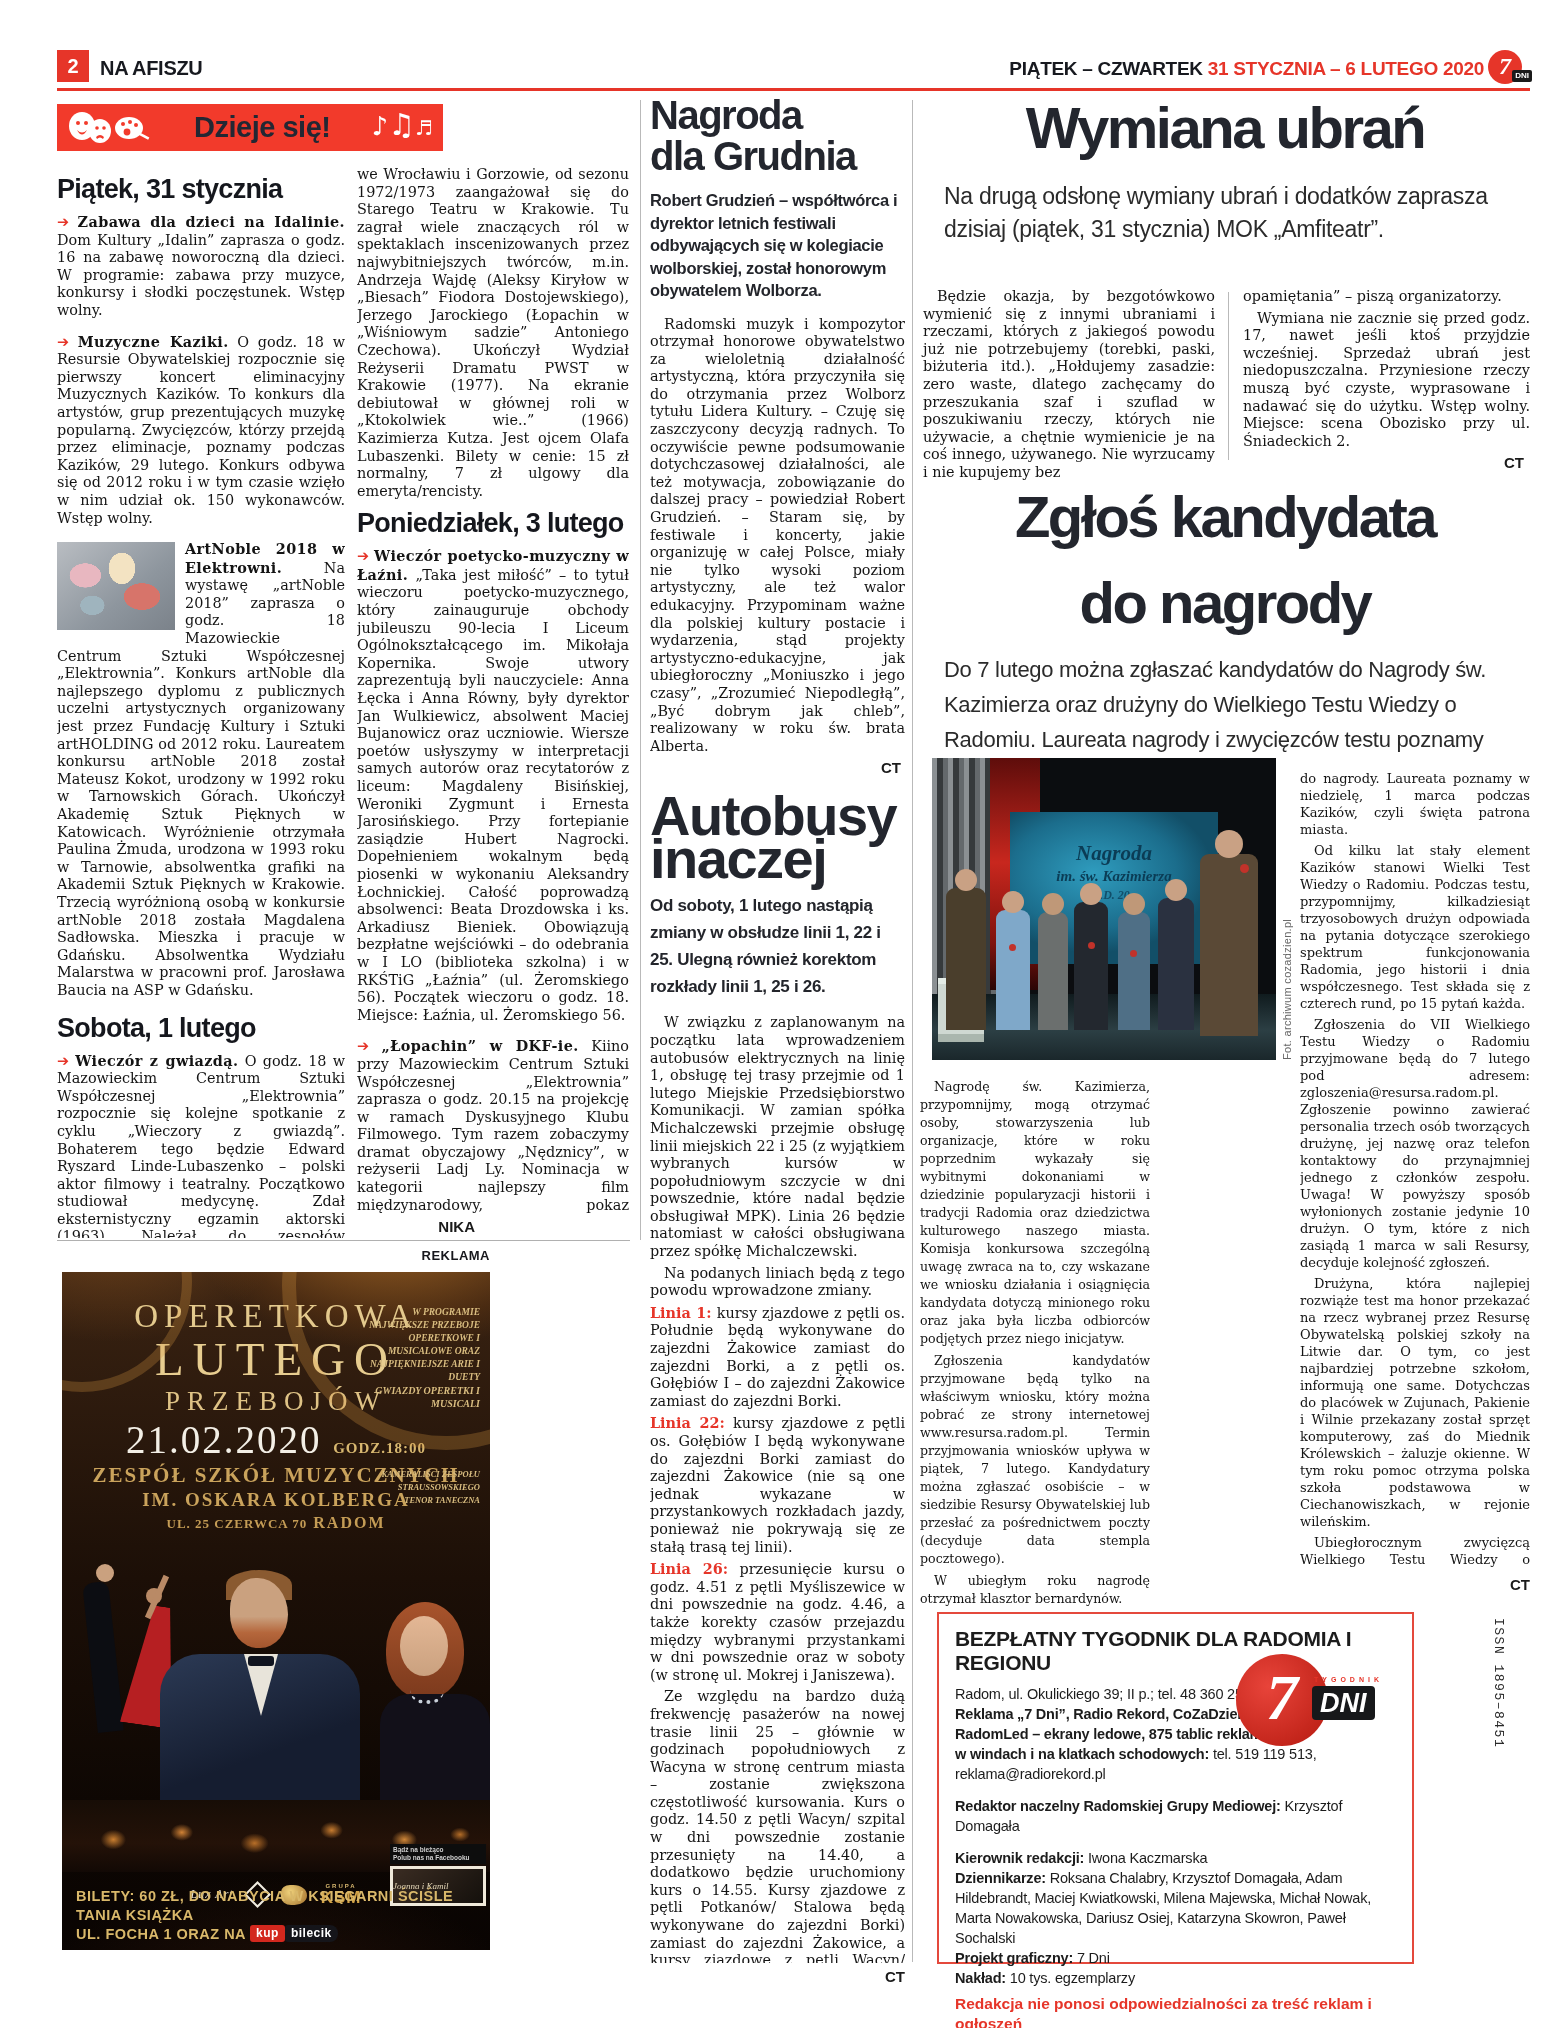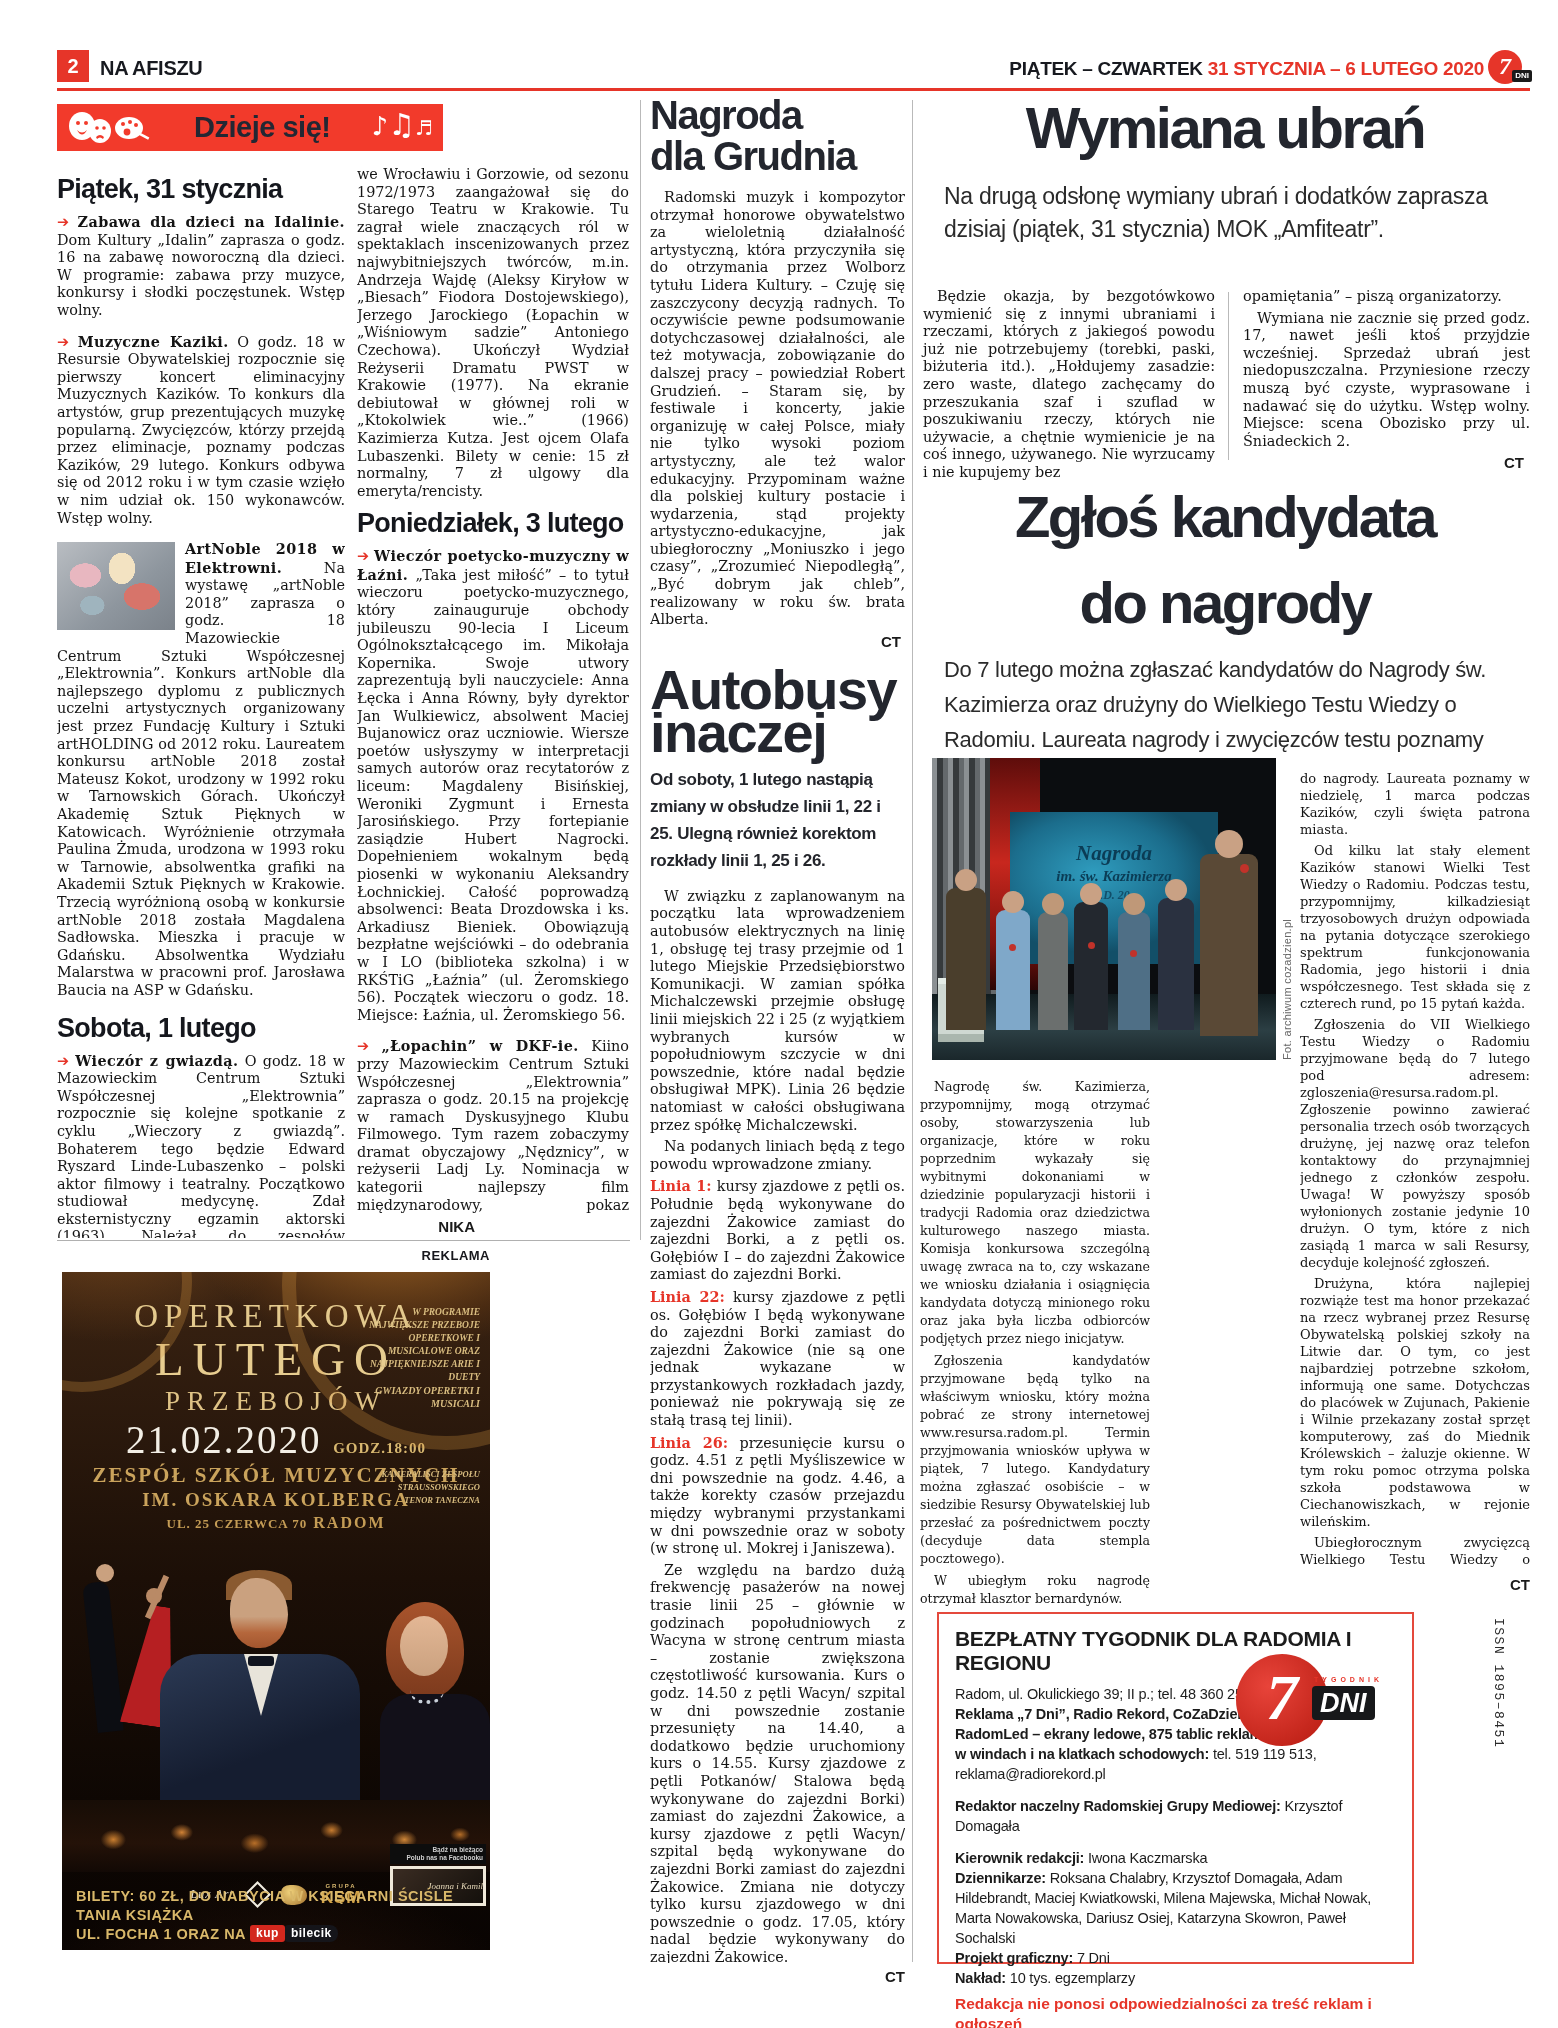--- a/index.html
+++ b/index.html
@@ -148,21 +148,21 @@
         radial-gradient(14px 10px at 93% 48%,#b46d27,transparent 70%),
         linear-gradient(180deg,#170d06,#241208 60%,#120905)}
   .ad .logos{position:absolute;left:0;bottom:44px;width:100%;display:flex;align-items:center;
       justify-content:center;gap:14px;font-family:"Liberation Serif",serif}
   .ad .lux{font:italic 400 12px "Liberation Serif",serif;color:#e8e3d5;letter-spacing:1px}
   .ad .diam{width:15px;height:15px;border:2px solid #f0ece0;transform:rotate(45deg)}
   .ad .gblob{width:26px;height:20px;border-radius:40% 60% 55% 45%;
       background:radial-gradient(circle at 35% 35%,#f0d27c,#a3712c)}
   .ad .ksmw .g{font:700 6px/6px "Liberation Sans",sans-serif;color:#d8b870;letter-spacing:2px}
   .ad .ksmw .k{font:700 17px/17px "Liberation Sans",sans-serif;color:#d2a348;letter-spacing:1px}
-  .ad .fb{position:absolute;right:4px;bottom:44px;width:96px;text-align:right}
+  .ad .fb{position:absolute;right:4px;bottom:44px;width:96px;text-align:left}
   .ad .fb .tag{background:#0d0d0d;color:#cfcfcf;font:700 6.5px/8px "Liberation Sans",sans-serif;padding:2px 3px}
   .ad .fb .frame{margin-top:2px;border:3px solid #efe9da;height:34px;
       background:linear-gradient(135deg,#3a2c22,#14100c);color:#e6d8b8;
       font:italic 400 9px/34px "Liberation Serif",serif}
   .ad .tix{position:absolute;left:0;bottom:6px;width:100%;text-align:left;padding:0 14px;box-sizing:border-box;
       font:700 14.5px/19px "Liberation Sans",sans-serif;color:#d9b86a;letter-spacing:.5px}
   .ad .chip{display:inline-block;font:700 12px/15px "Liberation Sans",sans-serif;padding:1px 6px;border-radius:3px;
       vertical-align:2px}
   .ad .chipk{background:#d3281e;color:#fff}
   .ad .chipb{background:#15151a;color:#fff;border-radius:3px 8px 8px 3px}
@@ -246,20 +246,21 @@
       <span>Kiino przy Mazowieckim Centrum Sztuki Współczesnej „Elektrownia” zaprasza o godz. 20.15 na projekcję w ramach Dyskusyjnego Klubu Filmowego. Tym razem zobaczymy dramat obyczajowy „Nędznicy”, w reżyserii Ladj Ly. Nominacja w kategorii najlepszy film międzynarodowy, pokaz przedpremierowy. „Les Miserables” („Nędznicy”) to szok. 41-letni Ladj Ly nakręcił ten film o świecie, w którym się wychował – w podparyskiej dzielnicy Montfermeil, w blokowisku zamieszkałym głównie przez rodziny ciemnoskórych imigrantów. Wstęp płatny.</span></p>
   </div>
   <div class="abs byline" style="left:357px;top:1218px;width:118px">NIKA</div>
   <div class="abs reklama" style="left:57px;top:1248px;width:433px">REKLAMA</div>
 
   <div class="abs" style="left:650px;top:95px;width:255px;height:1868px;overflow:hidden">
     <div class="h2big">
       <span>Nagroda</span><br>
       <span>dla Grudnia</span>
     </div>
+    <div class="leadA">Robert Grudzień – współtwórca i dyrektor letnich festiwali odbywających się w kolegiacie wolborskiej, został honorowym obywatelem Wolborza.</div>
     <div class="ser">
       <p>Radomski muzyk i kompozytor otrzymał honorowe obywatelstwo za wieloletnią działalność artystyczną, która przyczyniła się do otrzymania przez Wolborz tytułu Lidera Kultury. – Czuję się zaszczycony decyzją radnych. To oczywiście pewne podsumowanie dotychczasowej działalności, ale też motywacja, zobowiązanie do dalszej pracy – powiedział Robert Grudzień. – Staram się, by festiwale i koncerty, jakie organizuję w całej Polsce, miały nie tylko wysoki poziom artystyczny, ale też walor edukacyjny. Przypominam ważne dla polskiej kultury postacie i wydarzenia, stąd projekty artystyczno-edukacyjne, jak ubiegłoroczny „Moniuszko i jego czasy”, „Zrozumieć Niepodległą”, „Być dobrym jak chleb”, realizowany w roku św. brata Alberta.</p>
     </div>
     <div class="byline" style="margin:2px 4px 10px 0">CT</div>
     <div class="h2big" style="font-size:56px;line-height:43px;margin-top:18px">
       <span>Autobusy</span><br>
       <span>inaczej</span>
     </div>
     <div class="leadA" style="line-height:27px;font-size:17px">Od soboty, 1 lutego nastąpią zmiany w obsłudze linii 1, 22 i 25. Ulegną również korektom rozkłady linii 1, 25 i 26.</div>
     <div class="ser">

